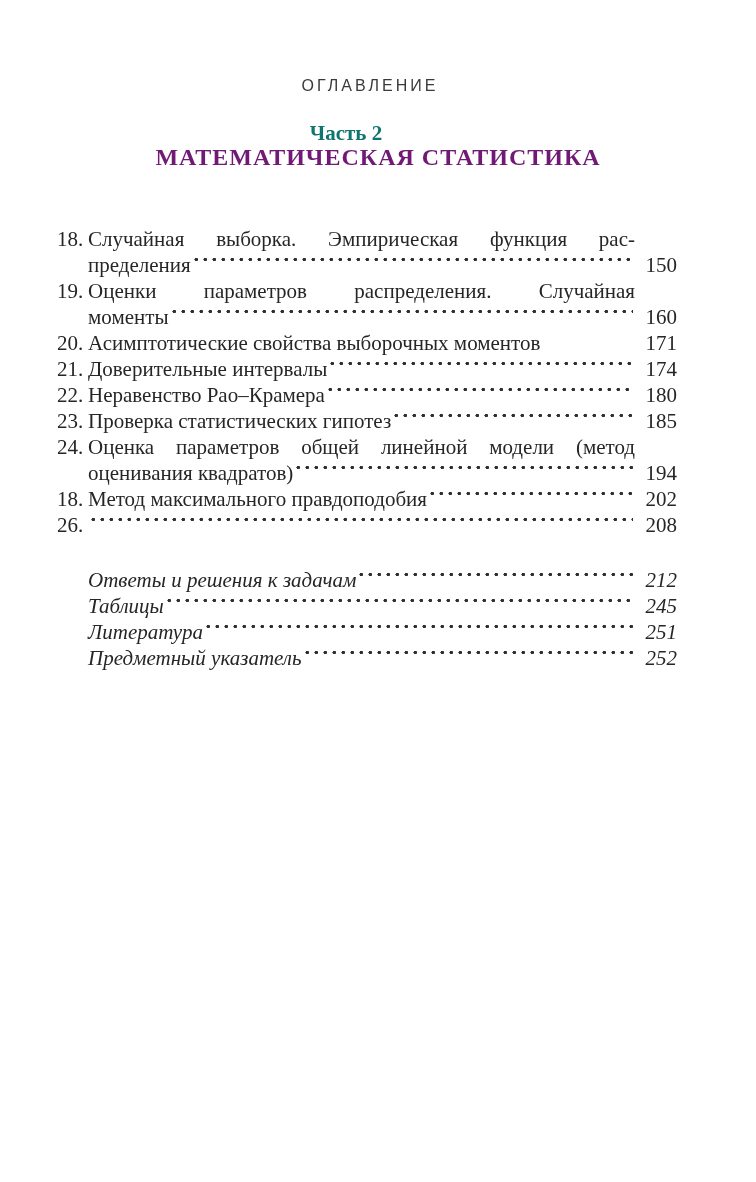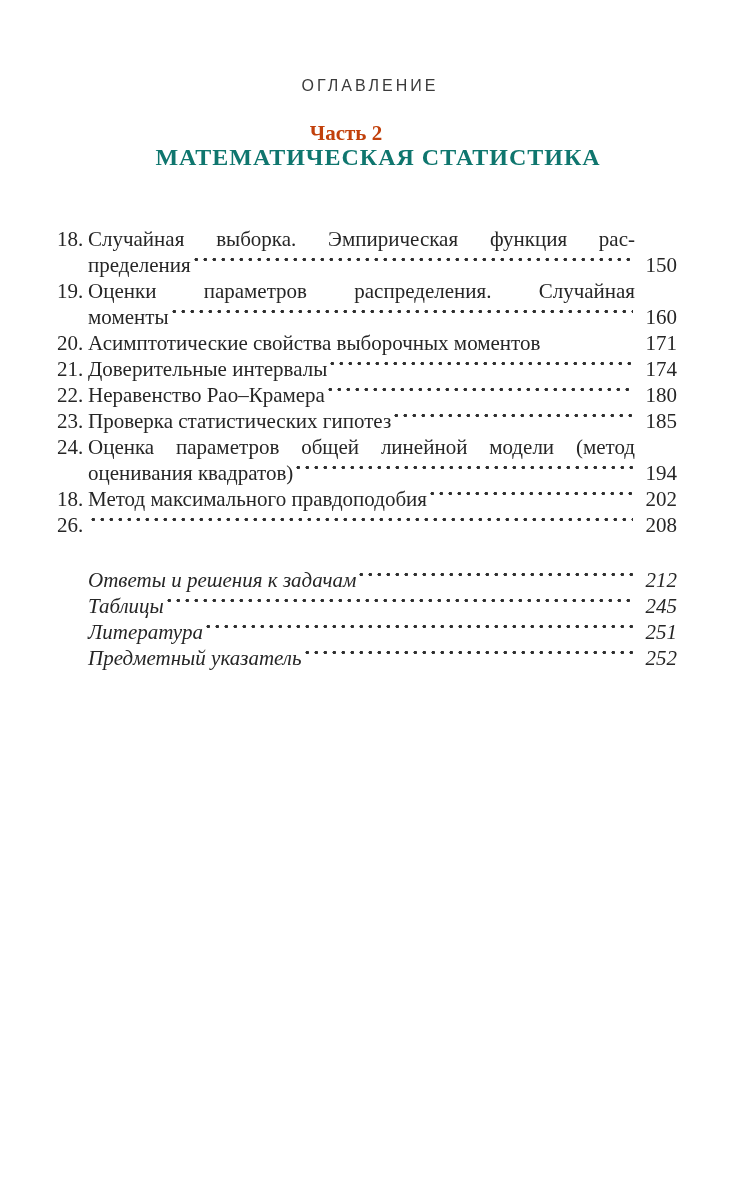--- a/index.html
+++ b/index.html
@@ -14,27 +14,27 @@
   .toc-title {
     position: absolute; top: 77px; left: 0; width: 740px;
     text-align: center;
     font-family: Liberation Sans, sans-serif;
     font-size: 16px; letter-spacing: 3px;
     color: #3a3a3a;
   }
   .part-label {
     position: absolute; top: 121px; left: 0; width: 692px;
     text-align: center;
-    font-size: 21px; font-weight: bold; color: #c2410c;
+    font-size: 21px; font-weight: bold; color: #0f766e;
   }
   .part-title {
     position: absolute; top: 144px; left: 0; width: 756px;
     text-align: center;
     font-size: 24px; font-weight: bold; letter-spacing: 1px;
-    color: #0f766e;
+    color: #701a75;
   }
   .toc {
     position: absolute; top: 226px; left: 57px; width: 620px;
     font-size: 21px; line-height: 26px;
     color: #262626;
   }
   .line { display: flex; align-items: center; }
   .num { flex: 0 0 31px; }
   .text { white-space: nowrap; }
   .text.fill {

